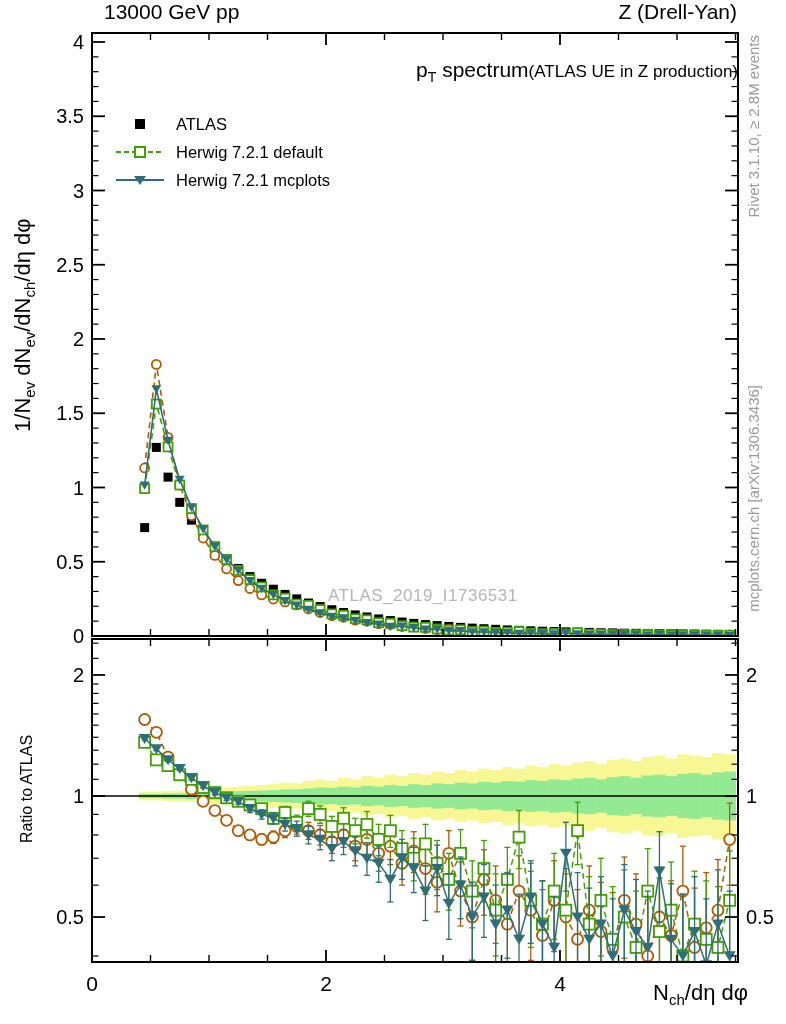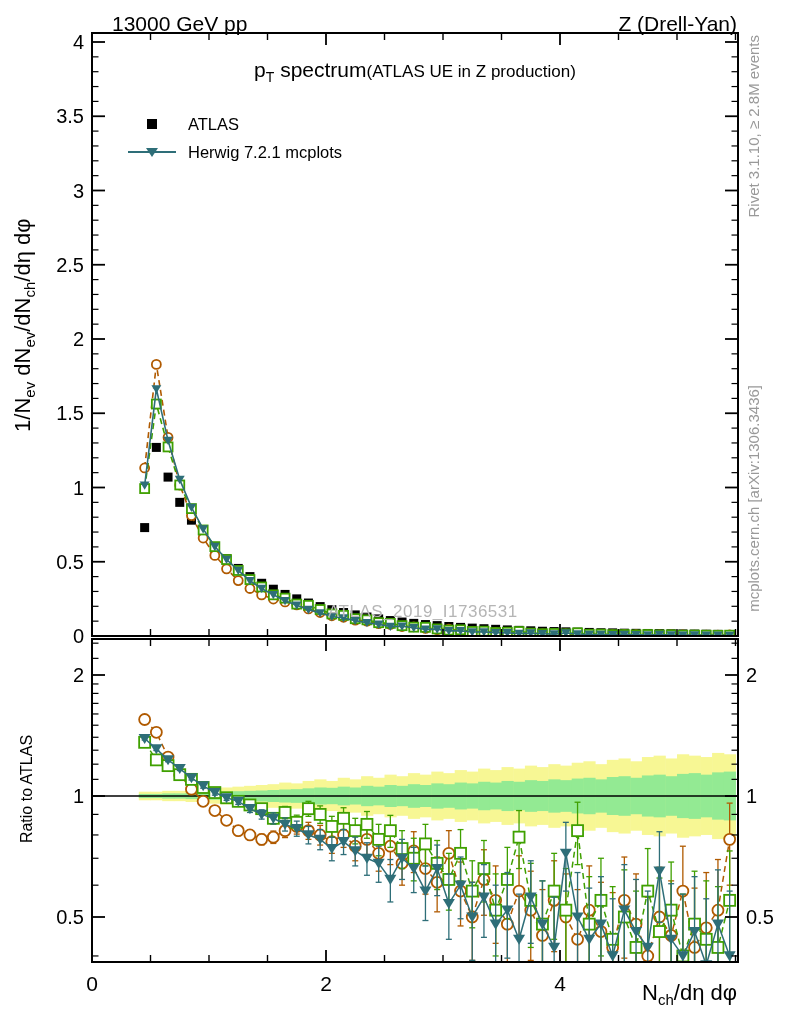--- a/index.html
+++ b/index.html
@@ -1,39 +1,39 @@
 <!DOCTYPE html>
 <html><head>
 <meta charset="utf-8">
 <style>
   html,body{margin:0;padding:0;background:#fff;}
   #page{position:relative;width:786px;height:1024px;background:#fff;overflow:hidden;
         font-family:"Liberation Sans",sans-serif;color:#000;}
   #chart-svg{position:absolute;left:0;top:0;}
-  .hdr{position:absolute;top:12px;font-size:21px;margin-left:8px;}
+  .hdr{position:absolute;top:0;font-size:21px;}
   #hdr-left{left:104px;}
   #hdr-right{right:49px;}
-  #plot-title{position:absolute;left:92px;top:58px;width:646px;text-align:center;font-size:21px;}
+  #plot-title{position:absolute;left:92px;top:58px;width:646px;text-align:right;font-size:21px;}
   #plot-title sub{font-size:14px;}
   #plot-title .paren{font-size:17px;}
-  #legend{position:absolute;left:128px;top:110px;}
+  #legend{position:absolute;left:116px;top:110px;}
   .lrow{display:flex;align-items:center;height:28px;}
   .lrow svg{display:block;margin-right:12px;}
   .lrow .llab{font-size:16.5px;}
-  #watermark{position:absolute;left:328px;top:586px;font-size:17px;color:#b5b5b5;letter-spacing:.5px;margin-top:16px;}
+  #watermark{position:absolute;left:328px;top:586px;font-size:17px;color:#b5b5b5;letter-spacing:.5px;}
   .vtext{position:absolute;writing-mode:vertical-rl;transform:rotate(180deg);
          color:#999;font-size:15px;white-space:nowrap;}
   #rivet-note{left:745px;top:35px;}
   #mcplots-note{left:745px;top:385px;}
   #ylabel-main{position:absolute;left:-286px;top:311px;width:620px;text-align:center;
                transform:rotate(-90deg);font-size:22px;white-space:nowrap;}
   #ylabel-main sub{font-size:15px;}
   #ylabel-ratio{position:absolute;left:-63px;top:780px;width:180px;text-align:center;
                 transform:rotate(-90deg);font-size:16px;}
-  #xlabel{position:absolute;right:49px;top:980px;font-size:22px;}
+  #xlabel{position:absolute;right:38px;top:980px;font-size:22px;}
   #xlabel sub{font-size:15px;}
 </style>
 </head>
 <body>
 
 <div id="page">
 
   <svg id="chart-svg" width="786" height="1024">
       <defs>
         <clipPath id="rclip">
@@ -1173,20 +1173,27 @@
 
   <div id="legend">
     <div class="lrow">
       <svg width="48" height="18">
         <rect x="19" y="4" width="10" height="10" fill="#000"></rect>
       </svg>
       <span class="llab">ATLAS</span>
     </div>
     <div class="lrow">
       <svg width="48" height="18">
+        <line x1="0" y1="9" x2="48" y2="9" stroke="#3fa000" stroke-width="2" stroke-dasharray="5,3"></line>
+        <rect x="19" y="4" width="10" height="10" fill="#fff" stroke="#3fa000" stroke-width="2"></rect>
+      </svg>
+      <span class="llab">Herwig 7.2.1 default</span>
+    </div>
+    <div class="lrow">
+      <svg width="48" height="18">
         <line x1="0" y1="9" x2="48" y2="9" stroke="#2e6e78" stroke-width="2"></line>
         <path d="M18,5 L30,5 L24,14 Z" fill="#2e6e78"></path>
       </svg>
       <span class="llab">Herwig 7.2.1 mcplots</span>
     </div>
   </div>
 
   <div id="watermark">ATLAS_2019_I1736531</div>
 
   <div class="vtext" id="rivet-note">Rivet 3.1.10, ≥ 2.8M events</div>

